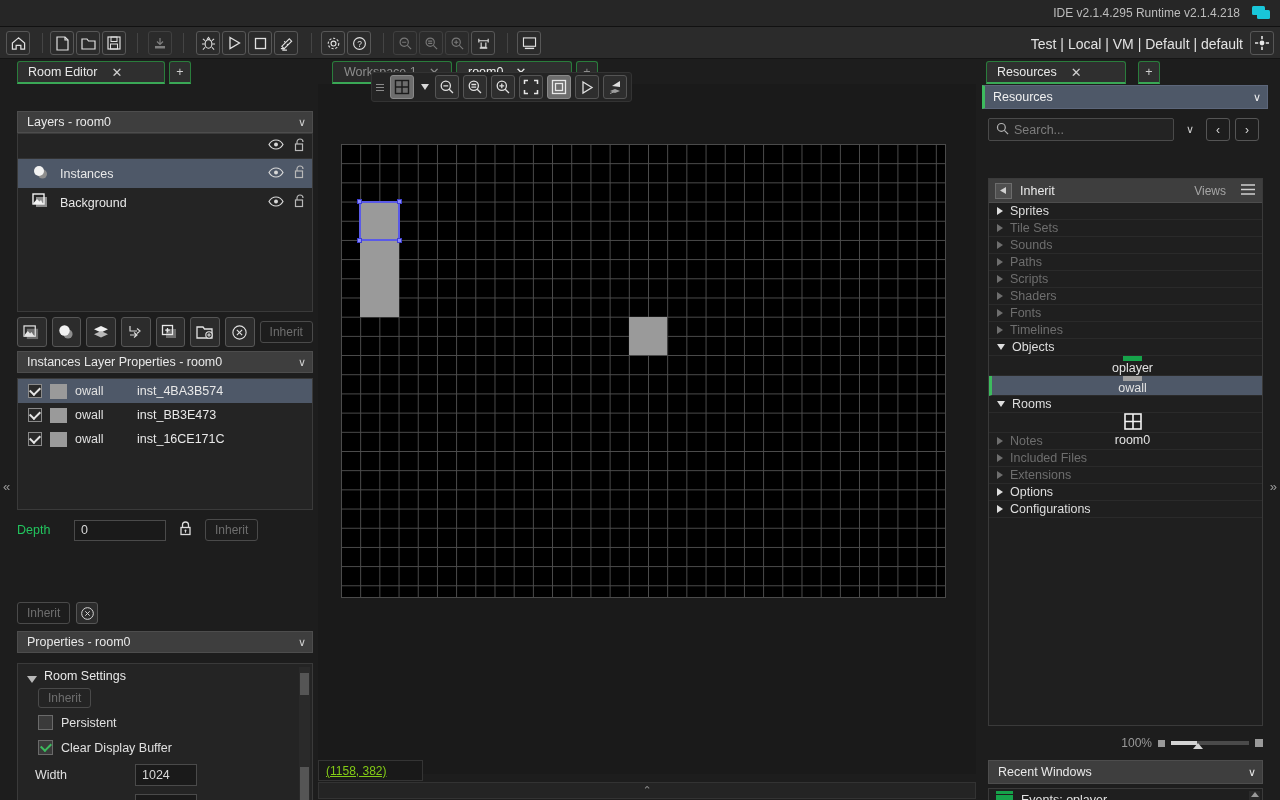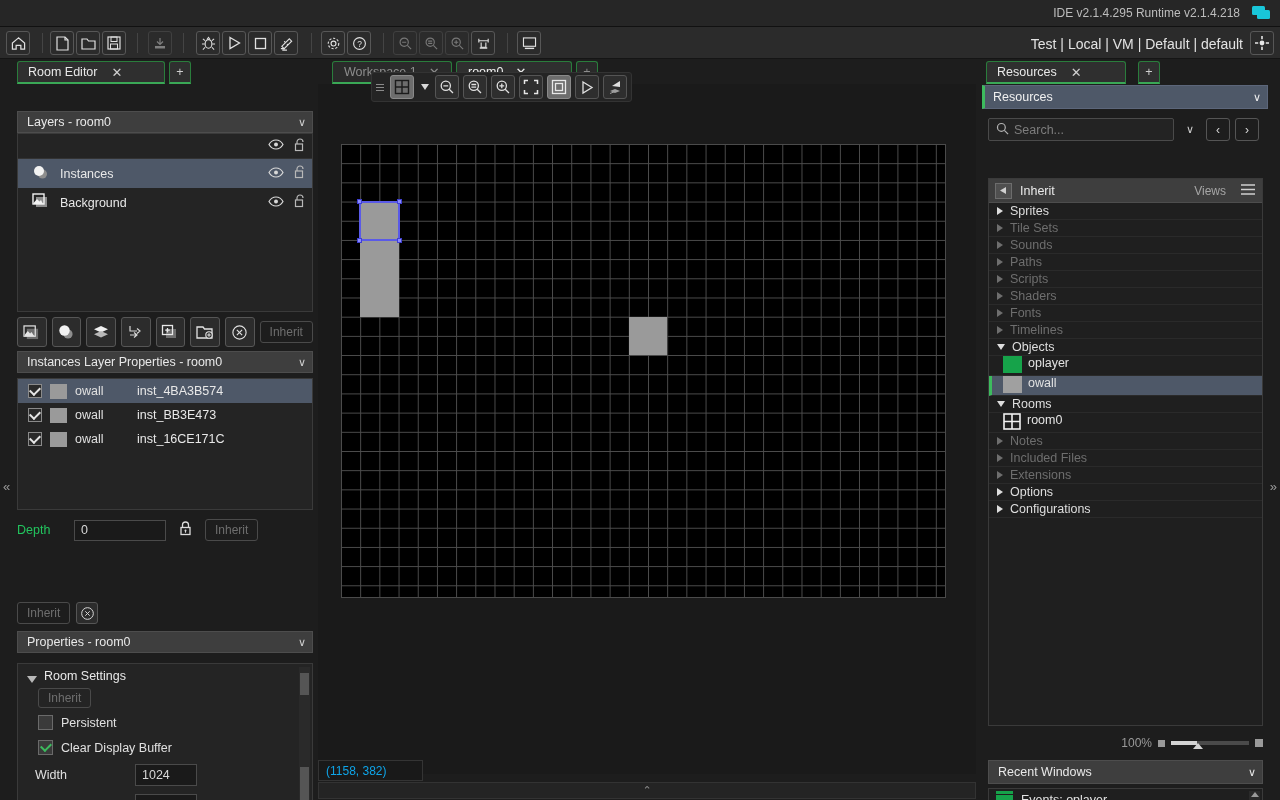--- a/index.html
+++ b/index.html
@@ -352,23 +352,24 @@
   .tree-row {
     height: 17px; display: flex; align-items: center; gap: 7px;
     padding-left: 8px; border-bottom: 1px solid #2a2a2a;
     font-size: 12.5px; cursor: pointer;
   }
   .tree-row.dimmed { color: #6e6e6e; }
   .tree-row.bright { color: #dedede; }
   .tri-r { width: 0; height: 0; border-top: 4px solid transparent; border-bottom: 4px solid transparent; border-left: 6px solid currentColor; }
   .tri-d { width: 0; height: 0; border-left: 4px solid transparent; border-right: 4px solid transparent; border-top: 6px solid currentColor; }
   .child-row {
-    height: 20px; display: flex; align-items: flex-start; gap: 6px;
+    height: 20px; display: flex; align-items: center; gap: 0;
     padding-left: 14px; font-size: 12.5px; color: #e2e2e2; cursor: pointer;
     border-bottom: 1px solid #2a2a2a;
+    flex-direction: column;
   }
   .child-row.selected { background: #4e5868; border-left: 3px solid #3dbb5e; padding-left: 11px; }
   .obj-sw { width: 19px; height: 17px; }
 
   .zoomrow {
     position: absolute; left: 6px; top: 648px; width: 275px; height: 20px;
     display: flex; align-items: center; justify-content: flex-end; gap: 6px;
     font-size: 12px; color: #9a9a9a;
   }
   .zslider { position: relative; width: 78px; height: 10px; }
@@ -828,21 +829,21 @@
     <div class="wall" style="left:288px; top:172.8px; width:38.4px; height:38.4px;"></div>
     <div class="sel-box" style="left:18.2px; top:56.6px; width:40.4px; height:40.4px;">
       <i style="left:-4px; top:-4px"></i>
       <i style="right:-4px; top:-4px"></i>
       <i style="left:-4px; bottom:-4px"></i>
       <i style="right:-4px; bottom:-4px"></i>
     </div>
   </div>
 
   <div class="statusbar">
-    <div class="sb-cell" style="width:105px; color:#0ea5e9;">(1158, 382)</div>
+    <div class="sb-cell" style="width:105px; color:#84cc16;text-decoration:underline;">(1158, 382)</div>
   </div>
   <div class="bottom-strip">
     <span>⌃</span>
   </div>
 
   <div class="rightpanel">
 
     <div class="tabstrip" style="left:4px; top:0; width:286px;">
       <div class="ptab" style="left:4px; width:140px;">
         <span>Resources</span>

